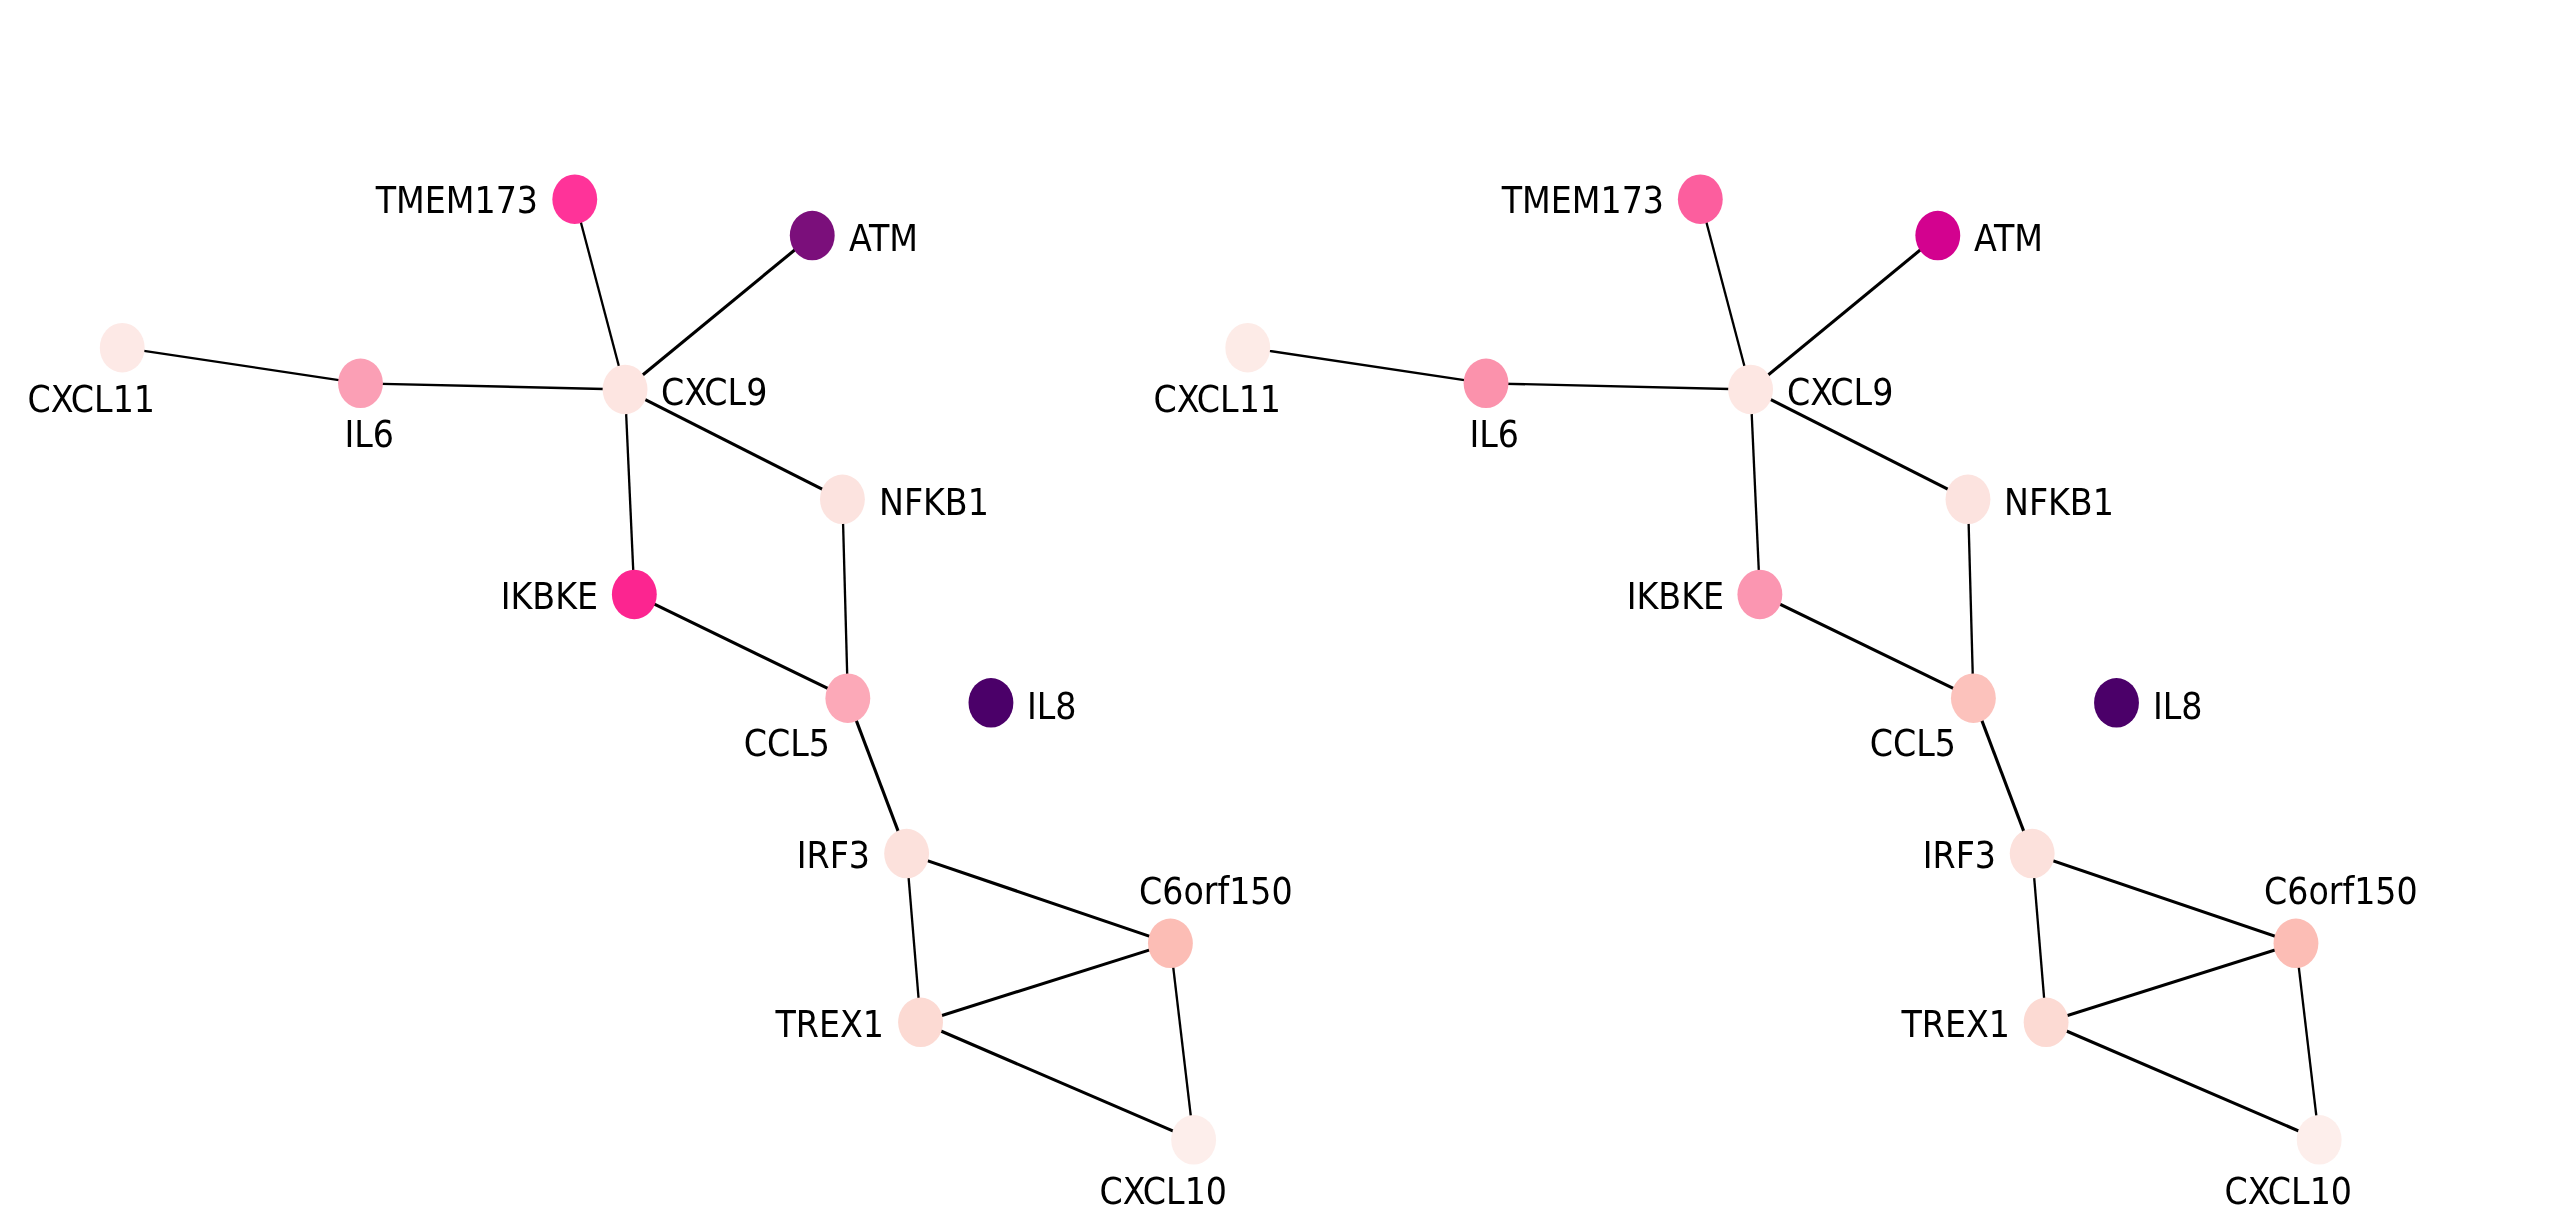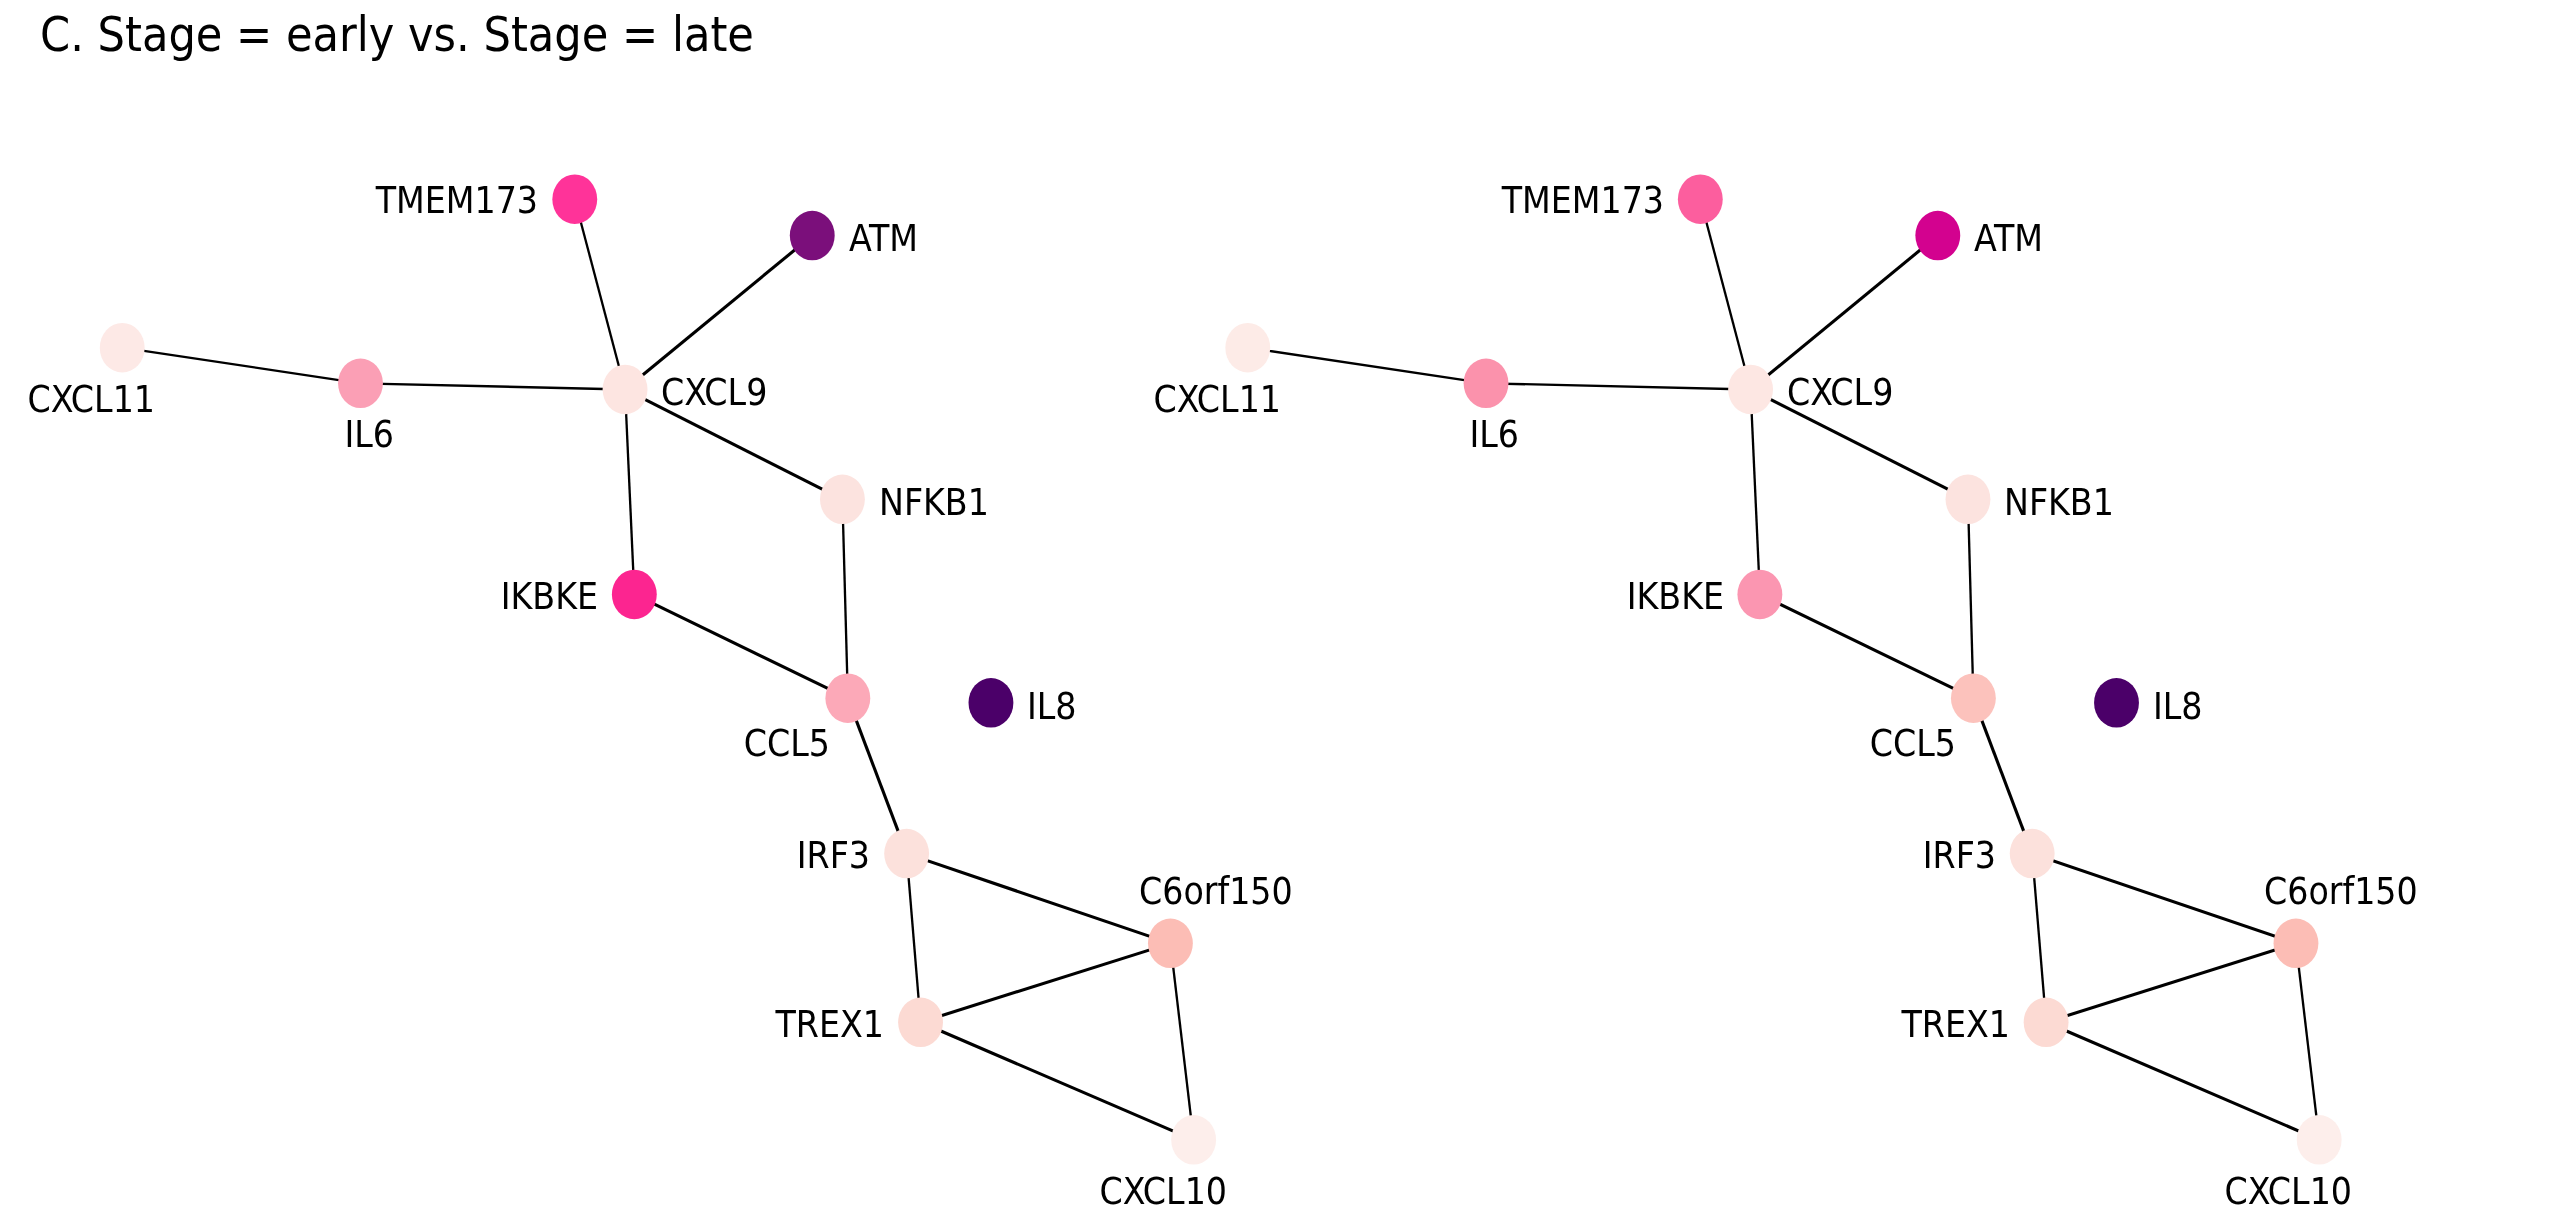--- a/index.html
+++ b/index.html
@@ -20,21 +20,20 @@
     transform:translateY(-50%);
   }
   .nodelabel.right-of{text-align:center;}
   .nodelabel.left-of{text-align:right;transform:translate(-100%,-50%);}
 </style>
 </head>
 <body>
 
 <div id="figure">
 
-  <div id="figure-title">C. Stage = early vs. Stage = late</div>
 
   <div class="panel" id="panel-early">
       <svg class="net" width="2576" height="1232" viewBox="0 0 3330 1592">
         <line x1="158" y1="444" x2="466" y2="490" class="edge" stroke-width="3" stroke="#000000"></line>
         <line x1="466" y1="490" x2="808" y2="498" class="edge" stroke-width="3" stroke="#000000"></line>
         <line x1="743" y1="252" x2="808" y2="498" class="edge" stroke-width="3" stroke="#000000"></line>
         <line x1="1050" y1="299" x2="808" y2="498" class="edge" stroke-width="4" stroke="#000000"></line>
         <line x1="808" y1="498" x2="1089" y2="640" class="edge" stroke-width="4" stroke="#000000"></line>
         <line x1="808" y1="498" x2="820" y2="763" class="edge" stroke-width="3" stroke="#000000"></line>
         <line x1="820" y1="763" x2="1096" y2="897" class="edge" stroke-width="4" stroke="#000000"></line>

